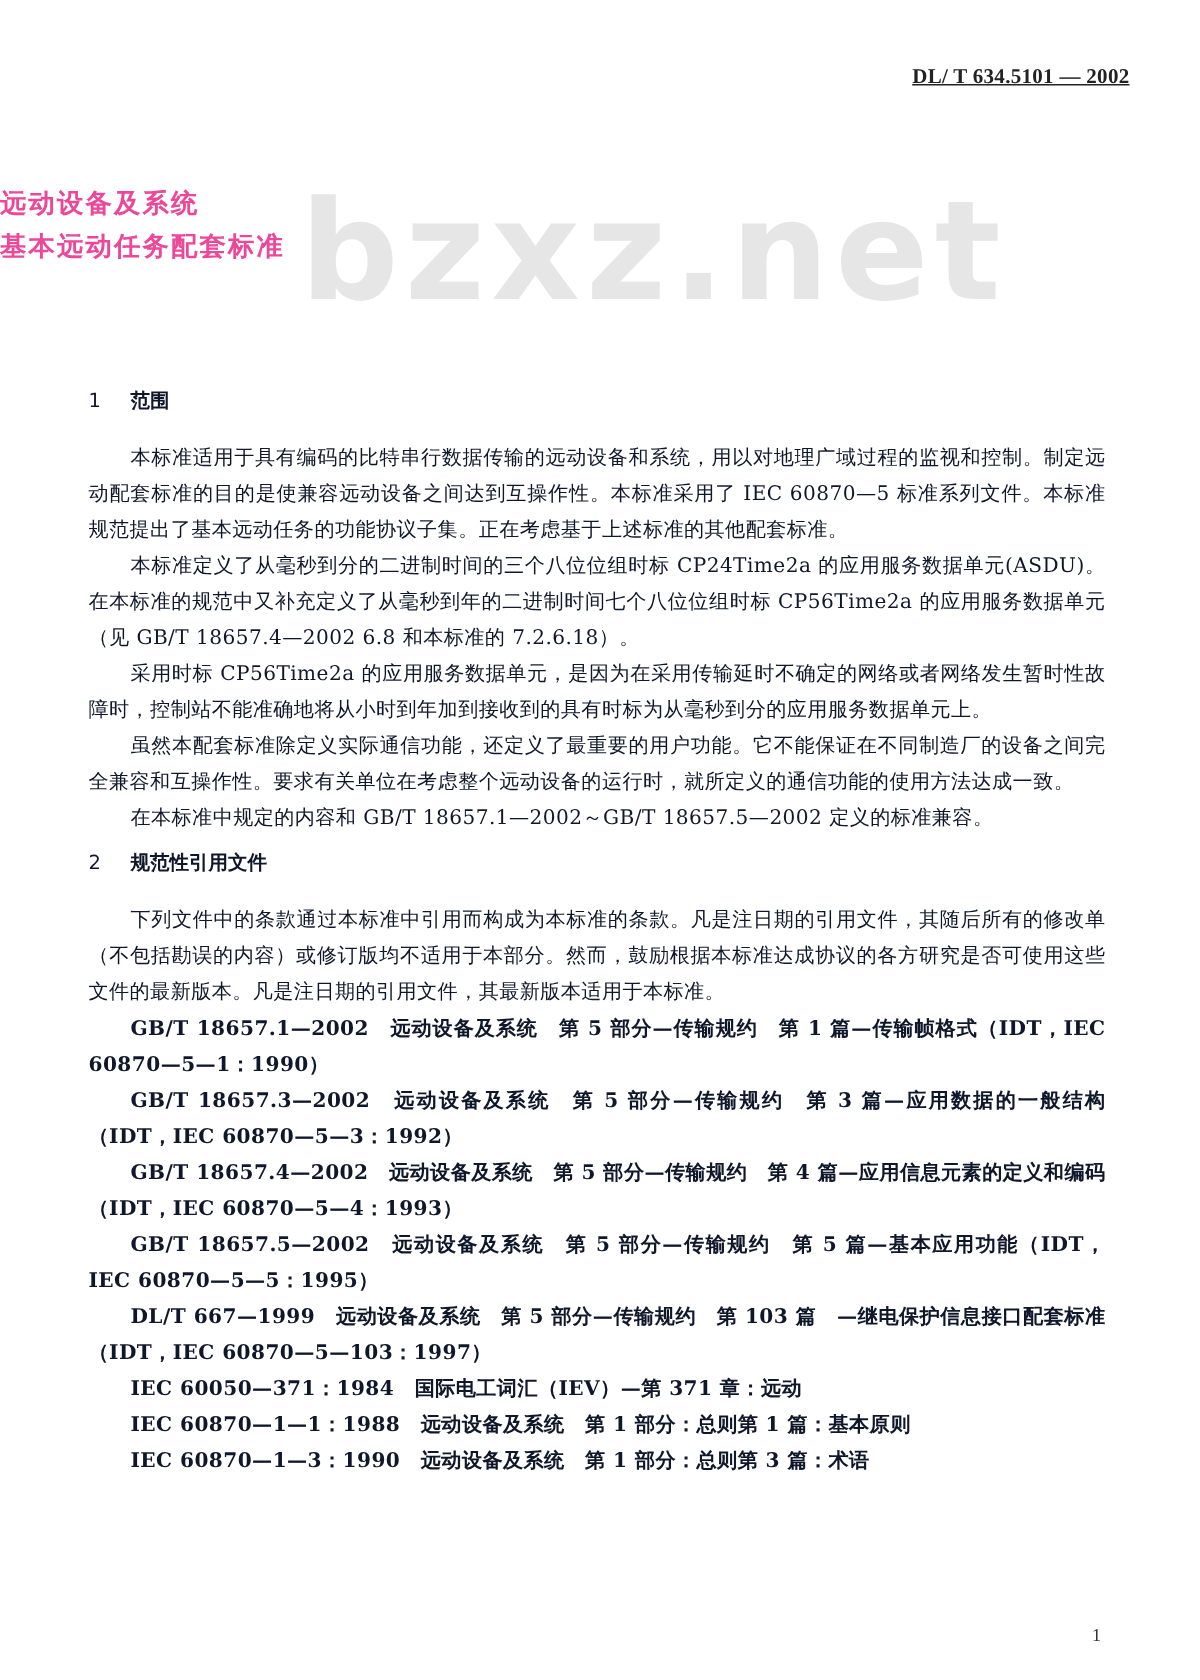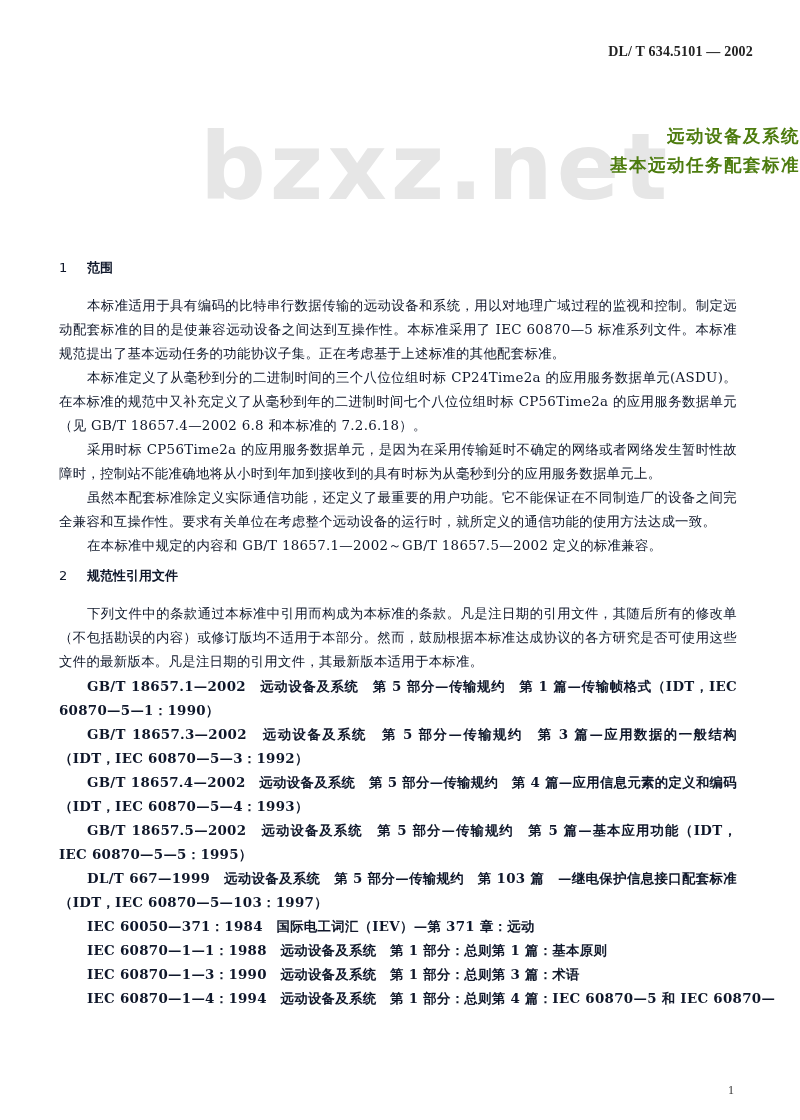--- a/index.html
+++ b/index.html
@@ -4,31 +4,31 @@
 <style>
   html, body { margin: 0; padding: 0; background: #ffffff; }
   body {
     width: 800px; height: 1120px; position: relative; overflow: hidden;
     font-family: "DejaVu Serif", "Liberation Serif", serif;
     color: #1a1a1a;
   }
   .std-no {
     position: absolute; top: 44px; right: 47px;
     font-family: "Liberation Serif", serif; font-size: 14px; font-weight: bold;
-    letter-spacing: 0.2px; color: #222;
+    letter-spacing: 0.2px; color: #222; text-decoration: underline;
   }
   .watermark {
     position: absolute; left: 200px; top: 128px; width: 370px; height: 80px;
     font-family: "DejaVu Sans", sans-serif; font-weight: bold;
     font-size: 92px; line-height: 80px; color: #e6e6e6; letter-spacing: 4px;
     z-index: 0; white-space: nowrap;
   }
   .title-block {
-    position: absolute; top: 122px; left: 0; width: 800px; text-align: right; z-index: 1;
-    font-family: "DejaVu Sans", sans-serif; font-weight: bold; font-size: 17.5px; color: #4d7c0f;
+    position: absolute; top: 122px; left: 0; width: 800px; text-align: left; z-index: 1;
+    font-family: "DejaVu Sans", sans-serif; font-weight: bold; font-size: 17.5px; color: #ec4899;
   }
   .title-block div { height: 29px; line-height: 29px; letter-spacing: 1.5px; }
   .content {
     position: absolute; left: 59px; top: 256px; width: 678px; z-index: 1;
     font-size: 13.4px; line-height: 24px; color: #0f172a;
   }
   .h {
     font-family: "DejaVu Sans", sans-serif; font-weight: bold; font-size: 13px;
     height: 24px; line-height: 24px; margin-bottom: 14px;
   }
@@ -73,16 +73,15 @@
   <p class="p">下列文件中的条款通过本标准中引用而构成为本标准的条款。凡是注日期的引用文件，其随后所有的修改单（不包括勘误的内容）或修订版均不适用于本部分。然而，鼓励根据本标准达成协议的各方研究是否可使用这些文件的最新版本。凡是注日期的引用文件，其最新版本适用于本标准。</p>
 
   <p class="ref">GB/T 18657.1—2002　远动设备及系统　第 5 部分—传输规约　第 1 篇—传输帧格式（IDT，IEC 60870—5—1：1990）</p>
   <p class="ref">GB/T 18657.3—2002　远动设备及系统　第 5 部分—传输规约　第 3 篇—应用数据的一般结构（IDT，IEC 60870—5—3：1992）</p>
   <p class="ref">GB/T 18657.4—2002　远动设备及系统　第 5 部分—传输规约　第 4 篇—应用信息元素的定义和编码（IDT，IEC 60870—5—4：1993）</p>
   <p class="ref">GB/T 18657.5—2002　远动设备及系统　第 5 部分—传输规约　第 5 篇—基本应用功能（IDT，IEC 60870—5—5：1995）</p>
   <p class="ref">DL/T 667—1999　远动设备及系统　第 5 部分—传输规约　第 103 篇　—继电保护信息接口配套标准（IDT，IEC 60870—5—103：1997）</p>
   <p class="ref single">IEC 60050—371：1984　国际电工词汇（IEV）—第 371 章：远动</p>
   <p class="ref single">IEC 60870—1—1：1988　远动设备及系统　第 1 部分：总则第 1 篇：基本原则</p>
   <p class="ref single">IEC 60870—1—3：1990　远动设备及系统　第 1 部分：总则第 3 篇：术语</p>
-  <p class="ref single">IEC 60870—1—4：1994　远动设备及系统　第 1 部分：总则第 4 篇：IEC 60870—5 和 IEC 60870—</p>
 </div>
 
 <div class="page-no">1</div>
 
 </body></html>

